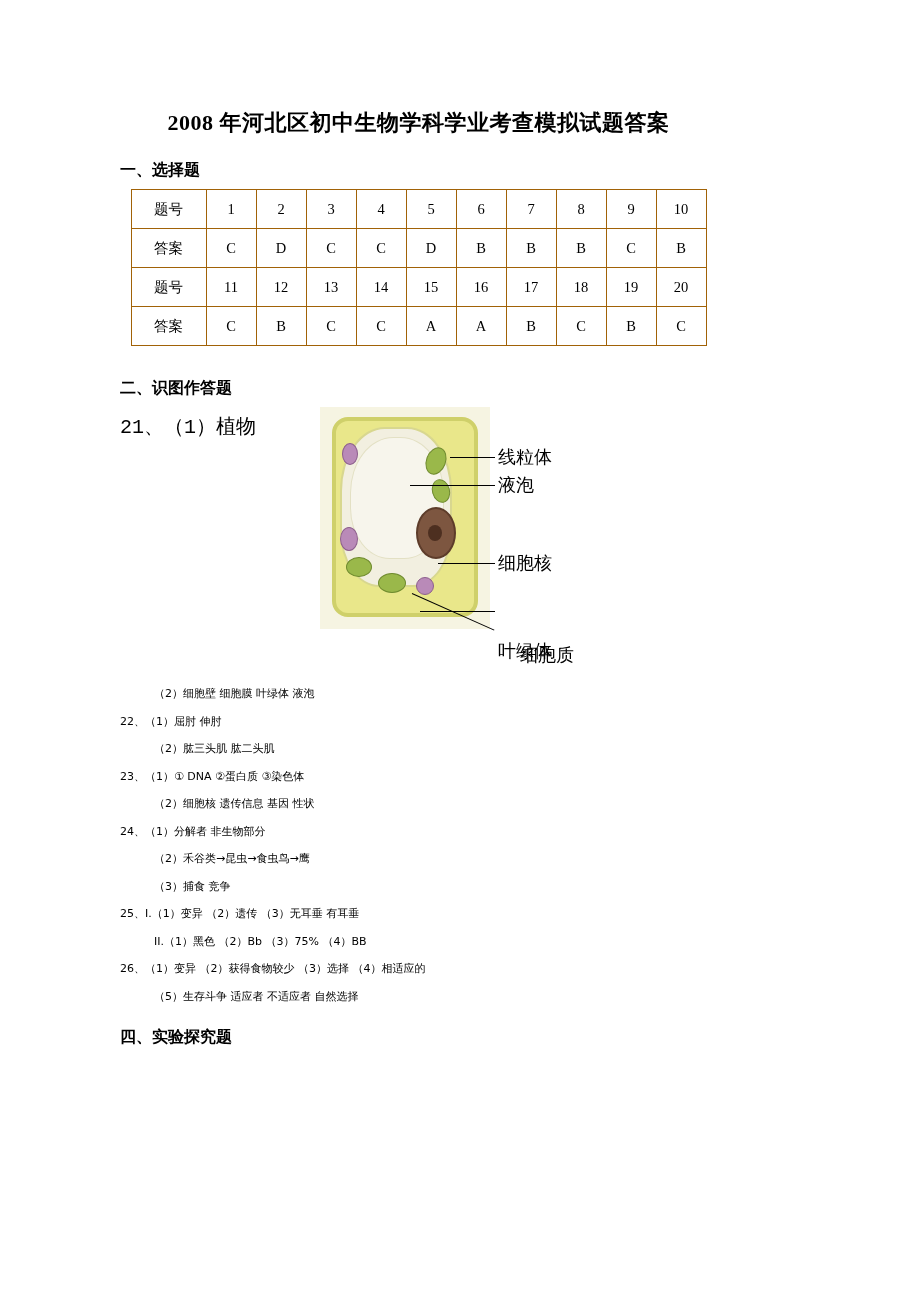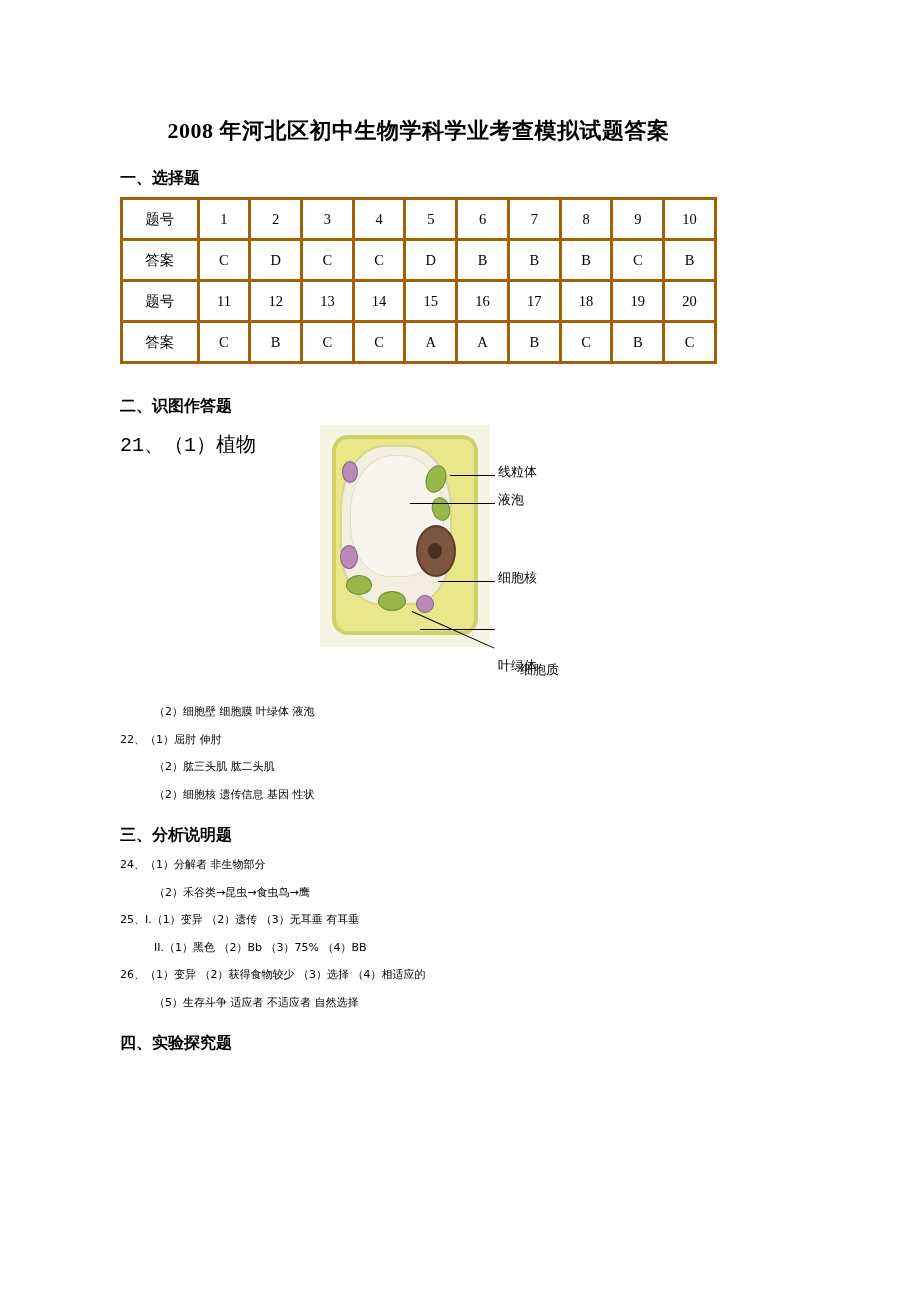--- a/index.html
+++ b/index.html
@@ -13,21 +13,21 @@
     font-family: "Liberation Serif", "DejaVu Serif", serif;
     color: #000000;
     position: relative;
     overflow: hidden;
   }
   .page {
     width: 812px;
     height: 1302px;
     position: relative;
     box-sizing: border-box;
-    padding: 8px 95px 0 120px;
+    padding: 0 95px 0 120px;
   }
   .doc-title {
     text-align: center;
     font-size: 22px;
     font-weight: bold;
     margin: 0;
     padding-top: 108px;
     letter-spacing: 0.5px;
     font-family: "Liberation Serif", "DejaVu Serif", serif;
   }
@@ -43,21 +43,21 @@
   .ans-table-wrap {
     display: flex;
     justify-content: center;
     margin-top: 4px;
   }
   table.answers {
     border-collapse: collapse;
     table-layout: fixed;
   }
   table.answers td {
-    border: 3px solid #a16207;
+    border: 1px solid #a16207;
     width: 47px;
     height: 36px;
     text-align: center;
     vertical-align: middle;
     font-size: 14.5px;
     font-family: "Liberation Serif", "DejaVu Serif", serif;
   }
   table.answers td.rowhead {
     width: 72px;
     font-family: "DejaVu Sans", "Liberation Sans", sans-serif;
@@ -159,21 +159,21 @@
   .c6 { left: 20px; top: 120px; width: 16px; height: 22px; background:#b98ab8; border-color:#8d5f8d;}
   .c7 { left: 96px; top: 170px; width: 16px; height: 16px; background:#b98ab8; border-color:#8d5f8d;}
 
   .leader {
     position: absolute;
     height: 1px;
     background: #000;
   }
   .fig-txt {
     position: absolute;
-    font-size: 13px;
+    font-size: 18px;
     font-family: Liberation Serif, serif;
     white-space: nowrap;
   }
 </style>
 </head>
 <body>
 
 <div class="page">
 
   <h1 class="doc-title">2008 年河北区初中生物学科学业考查模拟试题答案</h1>
@@ -269,26 +269,27 @@
     <div class="fig-txt" style="left:378px; top:38px;">线粒体</div>
     <div class="fig-txt" style="left:378px; top:66px;">液泡</div>
     <div class="fig-txt" style="left:378px; top:144px;">细胞核</div>
     <div class="fig-txt" style="left:378px; top:192px;margin-top:40px;">叶绿体</div>
     <div class="fig-txt" style="left:400px; top:236px;">细胞质</div>
   </div>
 
   <div class="line indent">（2）细胞壁    细胞膜   叶绿体    液泡</div>
   <div class="line">22、（1）屈肘          伸肘</div>
   <div class="line indent">（2）肱三头肌           肱二头肌</div>
+  <div class="line">23、（1）①  DNA       ②蛋白质       ③染色体</div>
   <div class="line indent">（2）细胞核      遗传信息       基因       性状</div>
 
-  <div class="section-head">三、分析说明题</div>
 
   <div class="line">24、（1）分解者      非生物部分</div>
   <div class="line indent">（2）禾谷类→昆虫→食虫鸟→鹰</div>
+  <div class="line indent">（3）捕食          竞争</div>
   <div class="line">25、I.（1）变异    （2）遗传     （3）无耳垂      有耳垂</div>
   <div class="line indent">II.（1）黑色   （2）Bb       （3）75%        （4）BB</div>
   <div class="line">26、（1）变异   （2）获得食物较少  （3）选择  （4）相适应的</div>
   <div class="line indent" style="margin-top:4px;">（5）生存斗争   适应者   不适应者   自然选择</div>
 
   <div class="section-head">四、实验探究题</div>
 
 </div>
 
 </body></html>

